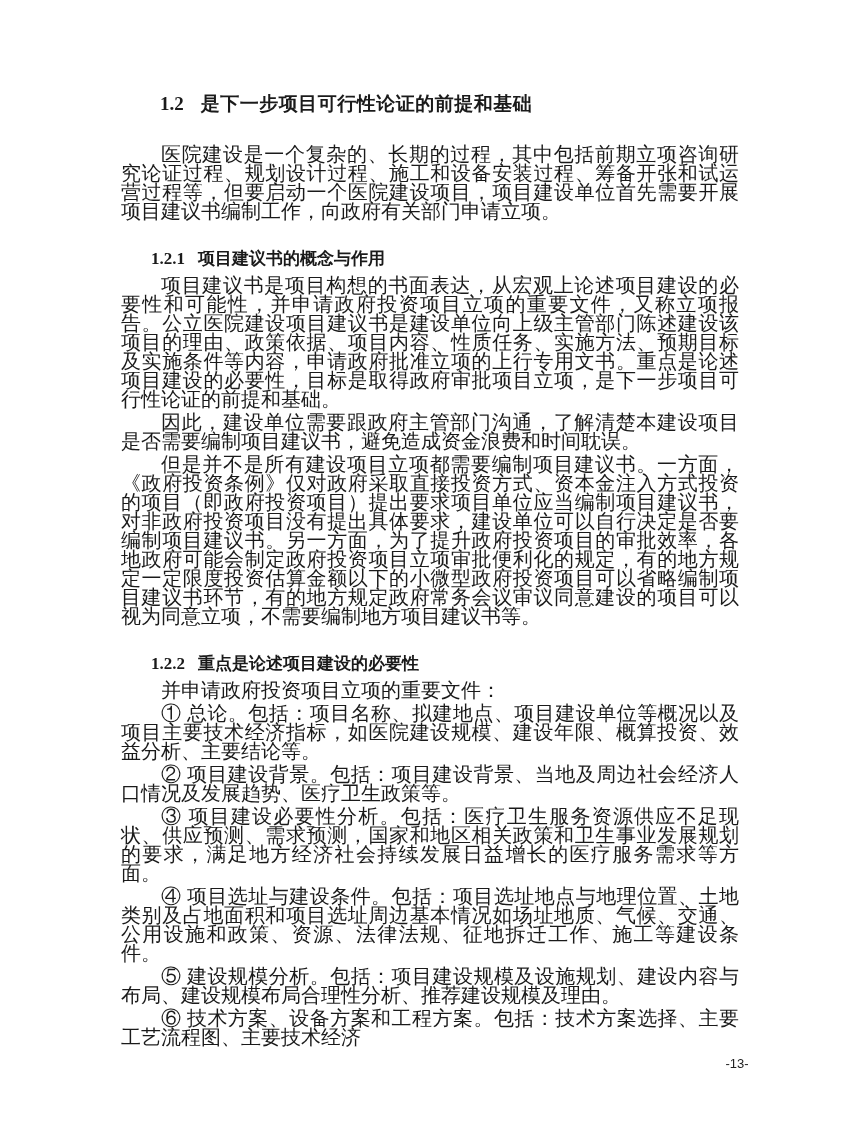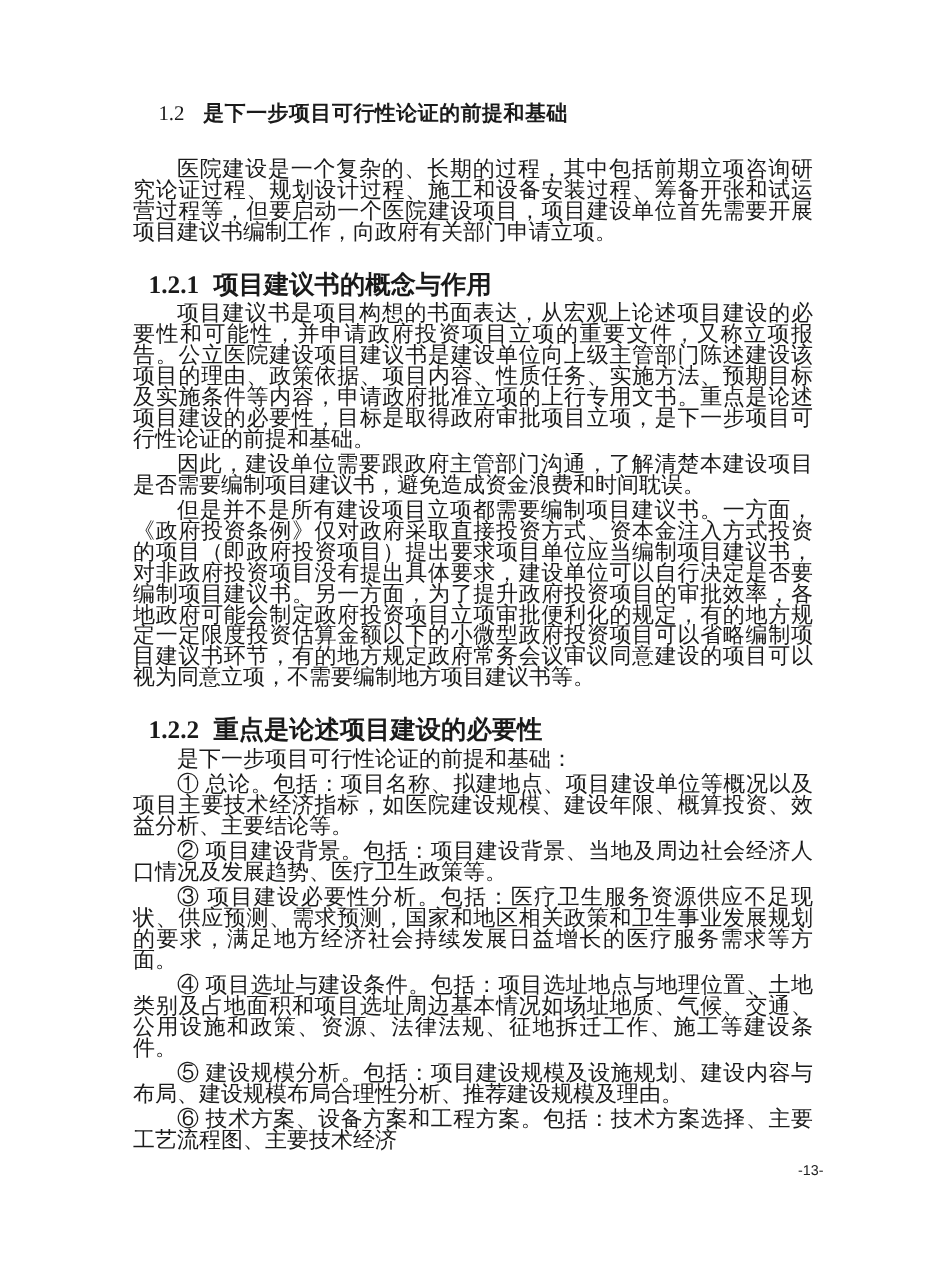--- a/index.html
+++ b/index.html
@@ -25,36 +25,37 @@
   }
   .section-title {
     font-size: 19px;
     font-weight: bold;
     line-height: 28px;
     margin: 0 0 27px 27px;
     letter-spacing: 0.5px;
     white-space: nowrap;
   }
   .section-title .num {
-    font-weight: normal;
+    font-weight: bold;
     margin-right: 17px;
     letter-spacing: 0;
+    margin-left: 16px;
   }
   p.body-para {
     font-size: 20px;
     line-height: 19px;
     text-align: justify;
     text-indent: 2em;
     margin: 4px;
   }
   .subsection-heading {
-    font-size: 23px;
+    font-size: 17px;
     font-weight: bold;
     line-height: 26px;
-    margin: 25px 0 1px 18px;
+    margin: 25px 0 1px 34px;
     white-space: nowrap;
   }
   .subsection-heading .num {
     margin-right: 13px;
   }
   .page-number {
     position: absolute;
     top: 1056px;
     left: 712px;
     width: 50px;
@@ -81,21 +82,21 @@
     </h2>
 
     <p class="body-para">项目建议书是项目构想的书面表达，从宏观上论述项目建设的必要性和可能性，并申请政府投资项目立项的重要文件，又称立项报告。公立医院建设项目建议书是建设单位向上级主管部门陈述建设该项目的理由、政策依据、项目内容、性质任务、实施方法、预期目标及实施条件等内容，申请政府批准立项的上行专用文书。重点是论述项目建设的必要性，目标是取得政府审批项目立项，是下一步项目可行性论证的前提和基础。</p>
     <p class="body-para">因此，建设单位需要跟政府主管部门沟通，了解清楚本建设项目是否需要编制项目建议书，避免造成资金浪费和时间耽误。</p>
     <p class="body-para">但是并不是所有建设项目立项都需要编制项目建议书。一方面，《政府投资条例》仅对政府采取直接投资方式、资本金注入方式投资的项目（即政府投资项目）提出要求项目单位应当编制项目建议书，对非政府投资项目没有提出具体要求，建设单位可以自行决定是否要编制项目建议书。另一方面，为了提升政府投资项目的审批效率，各地政府可能会制定政府投资项目立项审批便利化的规定，有的地方规定一定限度投资估算金额以下的小微型政府投资项目可以省略编制项目建议书环节，有的地方规定政府常务会议审议同意建设的项目可以视为同意立项，不需要编制地方项目建议书等。</p>
 
     <h2 class="subsection-heading">
       <span class="num">1.2.2</span><span>重点是论述项目建设的必要性</span>
     </h2>
 
-    <p class="body-para">是下一步项目可行性论证的前提和基础：</p>
+    <p class="body-para">并申请政府投资项目立项的重要文件：</p>
 
     <p class="body-para">① 总论。包括：项目名称、拟建地点、项目建设单位等概况以及项目主要技术经济指标，如医院建设规模、建设年限、概算投资、效益分析、主要结论等。</p>
     <p class="body-para">② 项目建设背景。包括：项目建设背景、当地及周边社会经济人口情况及发展趋势、医疗卫生政策等。</p>
     <p class="body-para">③ 项目建设必要性分析。包括：医疗卫生服务资源供应不足现状、供应预测、需求预测，国家和地区相关政策和卫生事业发展规划的要求，满足地方经济社会持续发展日益增长的医疗服务需求等方面。</p>
     <p class="body-para">④ 项目选址与建设条件。包括：项目选址地点与地理位置、土地类别及占地面积和项目选址周边基本情况如场址地质、气候、交通、公用设施和政策、资源、法律法规、征地拆迁工作、施工等建设条件。</p>
     <p class="body-para">⑤ 建设规模分析。包括：项目建设规模及设施规划、建设内容与布局、建设规模布局合理性分析、推荐建设规模及理由。</p>
     <p class="body-para">⑥ 技术方案、设备方案和工程方案。包括：技术方案选择、主要工艺流程图、主要技术经济</p>
 
   </div>
 

